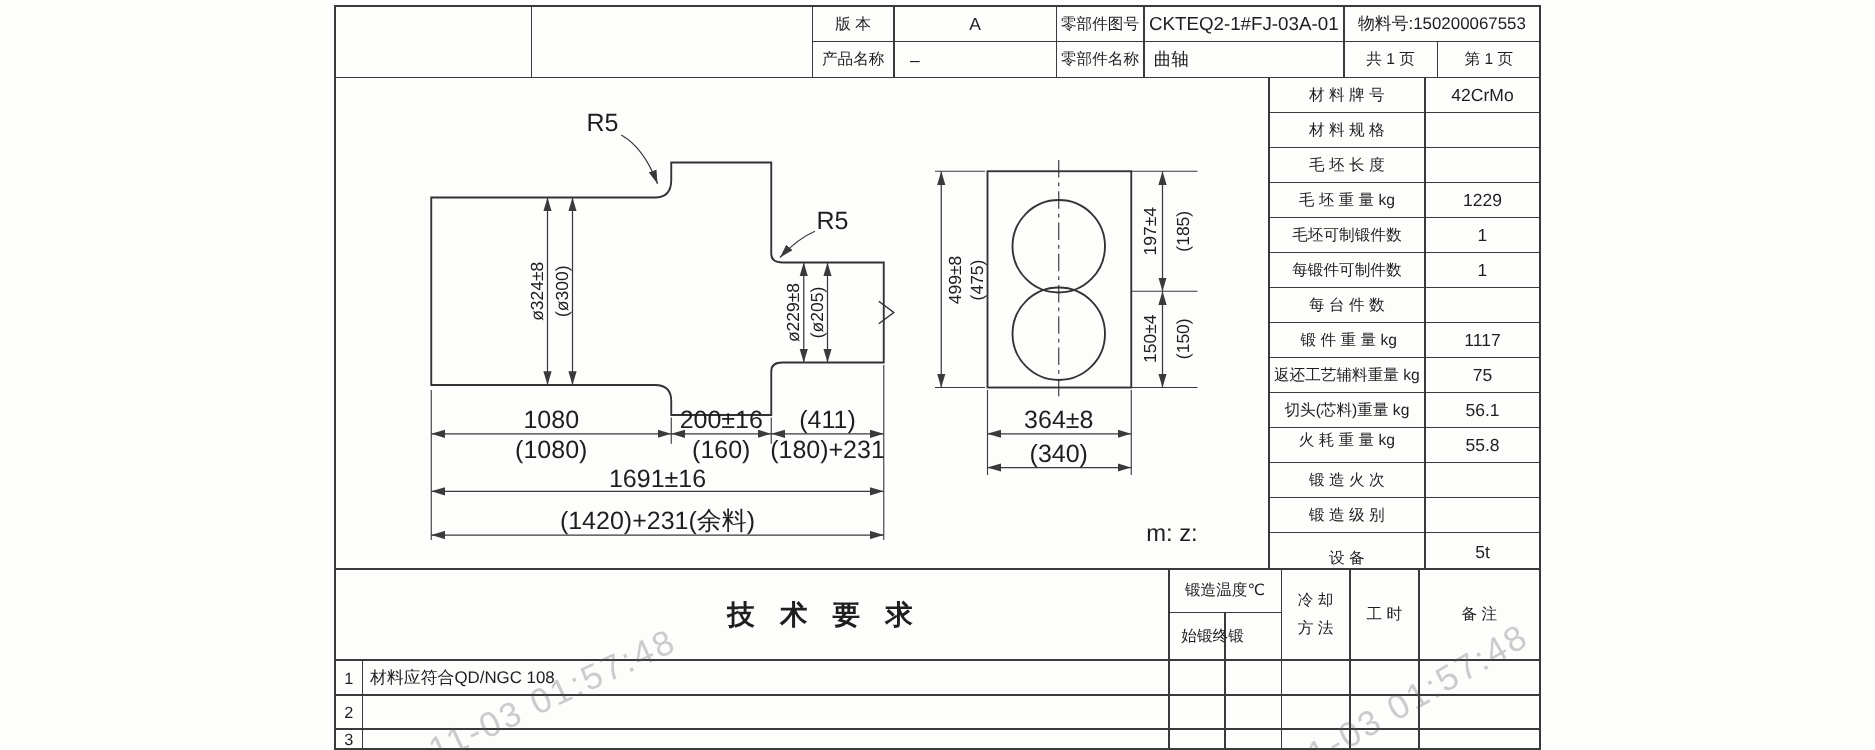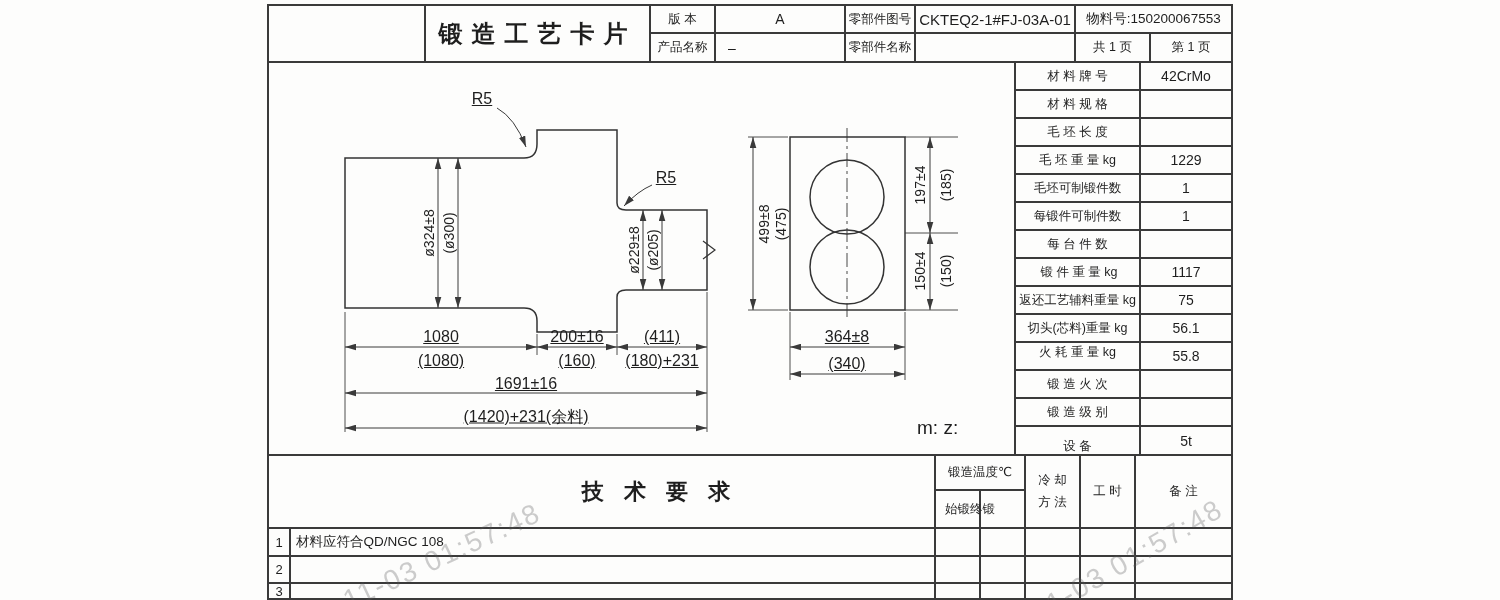--- a/index.html
+++ b/index.html
@@ -9,21 +9,21 @@
   .cell{position:absolute;display:flex;align-items:center;justify-content:center;
         white-space:nowrap;font-size:13px;color:#1e1e1e;}
   .cell.lft{justify-content:flex-start;}
   .title{font-size:24px;letter-spacing:9px;font-weight:bold;}
   .tech-title{font-size:22px;letter-spacing:7px;font-weight:bold;}
   .klab{font-size:12.5px;}
   .kval{font-size:14px;}
   .code{font-size:15px;}
   .mlab{font-size:12.5px;}
   .mval{font-size:14px;}
-  .c{position:absolute;transform:translate(-50%,-50%);white-space:nowrap;font-size:16px;text-decoration:underline;}
+  .c{position:absolute;transform:translate(-50%,-50%);white-space:nowrap;font-size:20px;}
   .r{position:absolute;transform:translate(-50%,-50%) rotate(-90deg);white-space:nowrap;font-size:14px;}
   .tl{position:absolute;white-space:nowrap;font-size:19px;}
   .two-line{flex-direction:column;line-height:1.7;}
   .wm{position:absolute;font-size:28px;letter-spacing:2px;color:rgba(90,90,90,0.30);
       transform-origin:0 50%;white-space:nowrap;}
 </style>
 </head>
 <body>
 
 <div class="sheet">
@@ -91,28 +91,28 @@
       <line x1="790" y1="347" x2="905" y2="347" marker-start="url(#ah)" marker-end="url(#ah)"></line>
       <line x1="790" y1="374" x2="905" y2="374" marker-start="url(#ah)" marker-end="url(#ah)"></line>
     </g>
 
     <g stroke="#3a3a3a" stroke-width="1" fill="none">
       <path d="M497,108 Q515,118 526,147" marker-end="url(#ah)"></path>
       <path d="M652,185 Q638,191 624,206" marker-end="url(#ah)"></path>
     </g>
   </svg>
 
-  <div class="cell title" style="left:425px;top:5px;width:225px;height:57px">锻造工艺卡片</div>
   <div class="cell klab" style="left:650px;top:5px;width:65px;height:28px">版  本</div>
   <div class="cell kval" style="left:715px;top:5px;width:130px;height:28px">A</div>
   <div class="cell klab" style="left:650px;top:33px;width:65px;height:29px">产品名称</div>
   <div class="cell kval lft" style="left:715px;top:33px;width:130px;height:29px;padding-left:13px">–</div>
   <div class="cell klab" style="left:845px;top:5px;width:70px;height:28px">零部件图号</div>
   <div class="cell code" style="left:915px;top:5px;width:160px;height:28px">CKTEQ2-1#FJ-03A-01</div>
   <div class="cell klab" style="left:845px;top:33px;width:70px;height:29px">零部件名称</div>
+  <div class="cell kval lft" style="left:915px;top:33px;width:160px;height:29px;padding-left:8px">曲轴</div>
   <div class="cell" style="left:1075px;top:5px;width:157px;height:28px;font-size:13.5px">物料号:150200067553</div>
   <div class="cell klab" style="left:1075px;top:33px;width:75px;height:29px">共 1 页</div>
   <div class="cell klab" style="left:1150px;top:33px;width:82px;height:29px">第 1 页</div>
 
   <div class="cell mlab" style="left:1015px;top:62px;width:125px;height:28px">材 料 牌 号</div>
   <div class="cell mval" style="left:1140px;top:62px;width:92px;height:28px">42CrMo</div>
   <div class="cell mlab" style="left:1015px;top:90px;width:125px;height:28px">材 料 规 格</div>
   <div class="cell mval" style="left:1140px;top:90px;width:92px;height:28px"></div>
   <div class="cell mlab" style="left:1015px;top:118px;width:125px;height:28px">毛 坯 长 度</div>
   <div class="cell mval" style="left:1140px;top:118px;width:92px;height:28px"></div>

